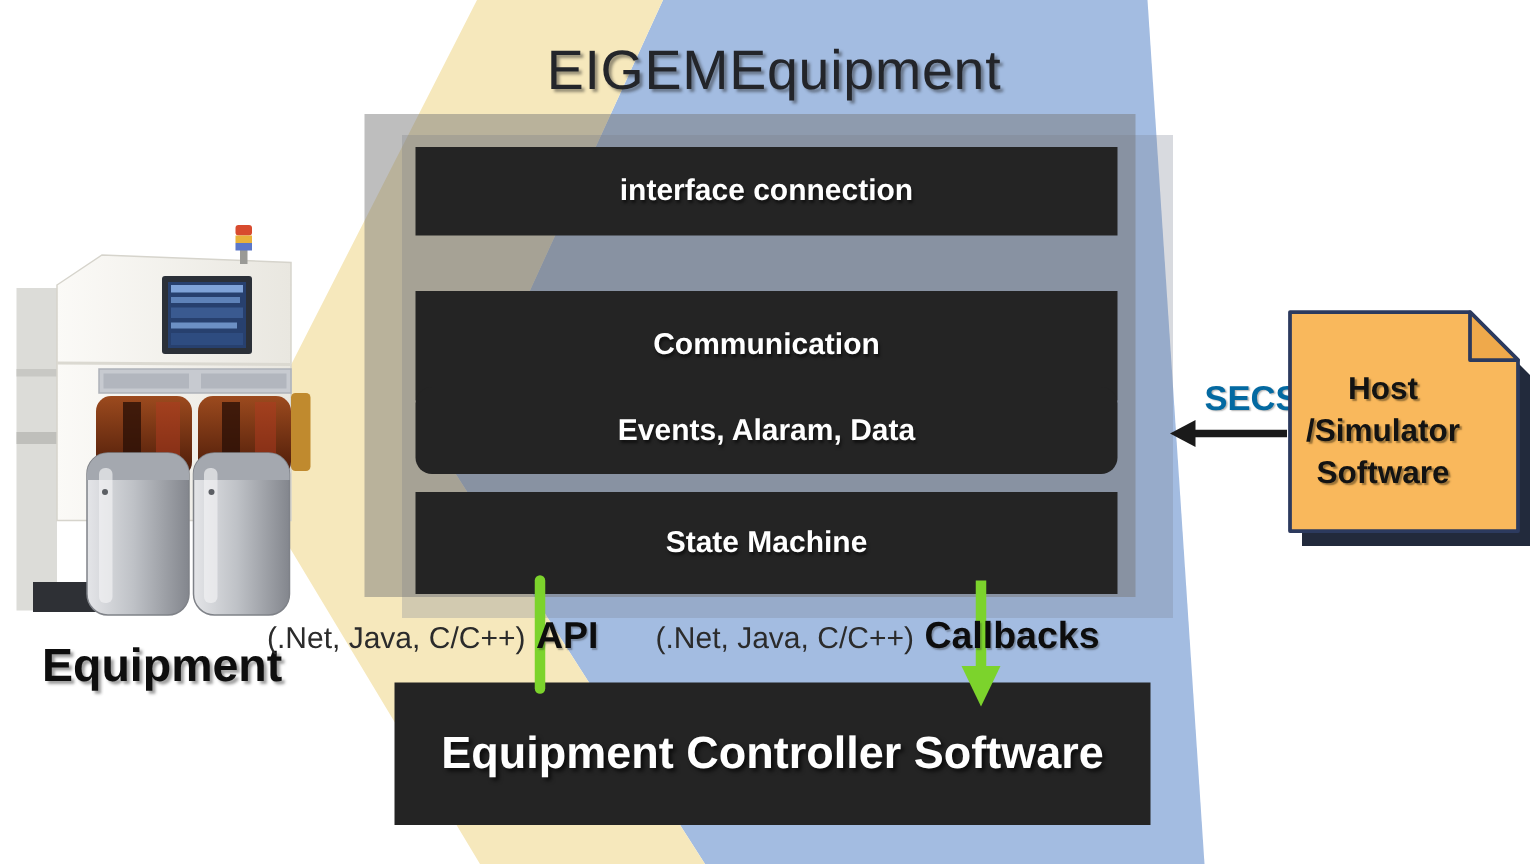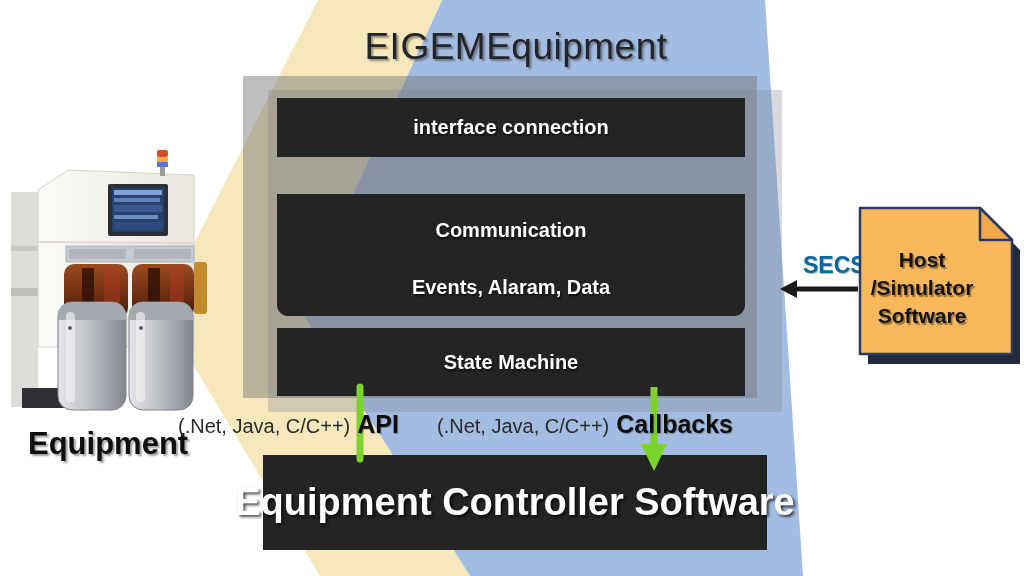--- a/index.html
+++ b/index.html
@@ -42,21 +42,21 @@
 
   .lang-label{display:flex;align-items:baseline;gap:7px;z-index:6;white-space:nowrap;justify-content:center;}
   .lang-prefix{font-size:20px;font-weight:400;color:#2B2B2B;}
   .lang-name{font-size:25px;font-weight:800;color:#0D0D0D;text-shadow:1px 1px 1px rgba(40,40,40,0.35);}
   .api-pos{left:178px;top:410px;}
   .cb-pos{left:437px;top:410px;}
 
   .controller{
     left:263px;top:455px;width:504px;height:95px;background:#242424;
     display:flex;align-items:center;justify-content:center;z-index:4;
-    color:#ffffff;font-size:38px;font-weight:800;white-space:nowrap;
+    color:#ffffff;font-size:30px;font-weight:800;white-space:nowrap;
     text-shadow:2px 2px 3px rgba(0,0,0,0.7);
   }
 
   .overlay-svg{left:0;top:0;width:1024px;height:576px;z-index:5;pointer-events:none;}
 
   .secs{
     left:803px;top:252px;font-size:23px;font-weight:700;color:#0369a1;z-index:6;
     text-shadow:1px 1px 1px rgba(40,40,40,0.35);white-space:nowrap;
   }
 

